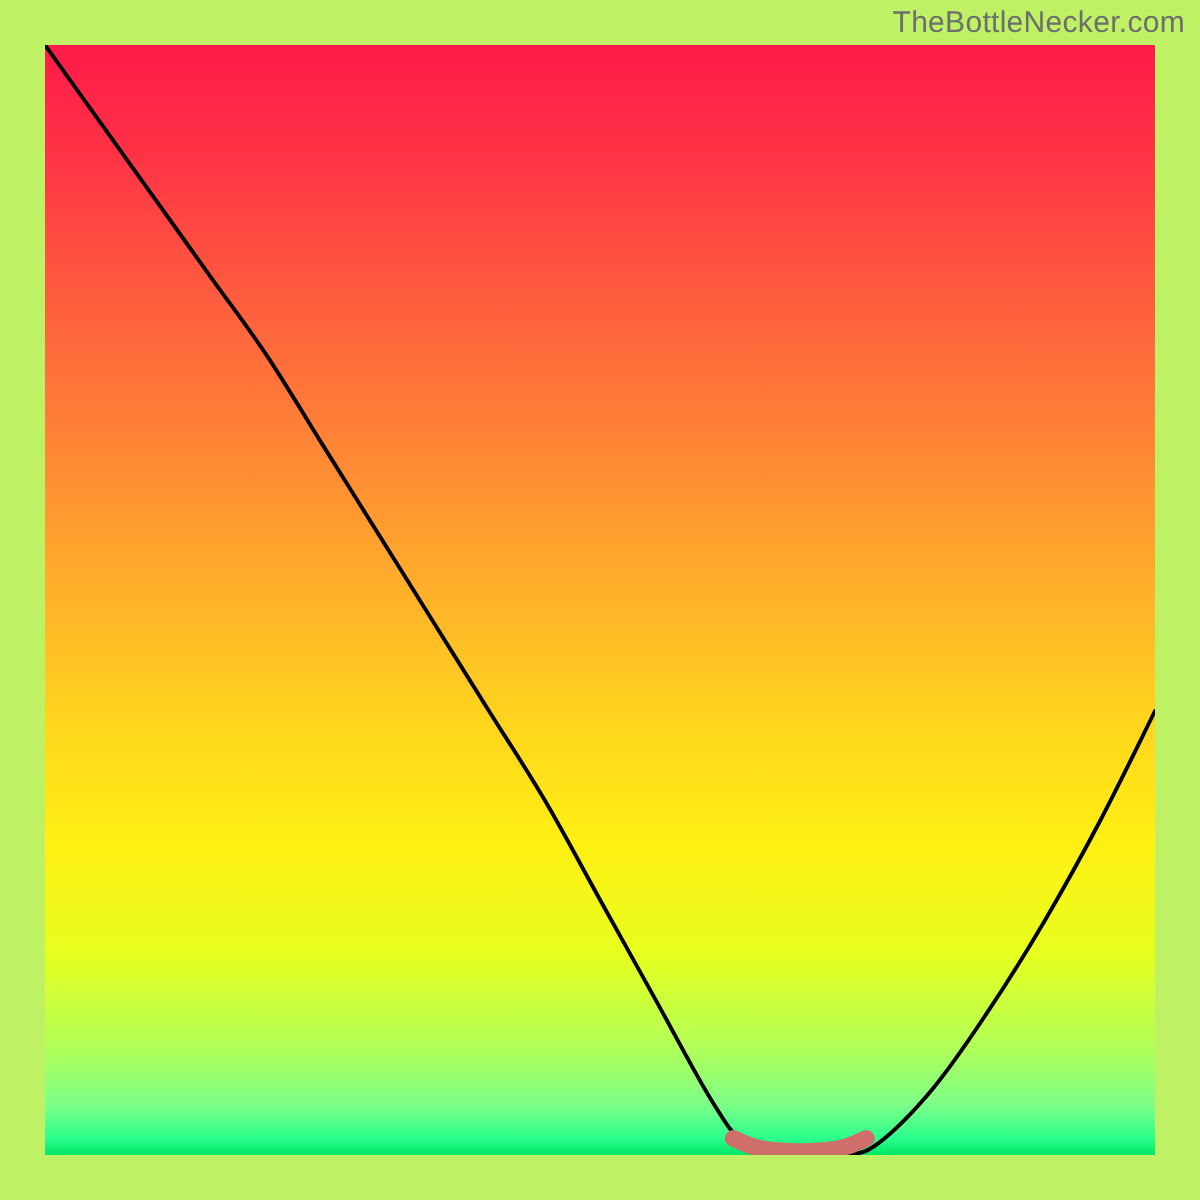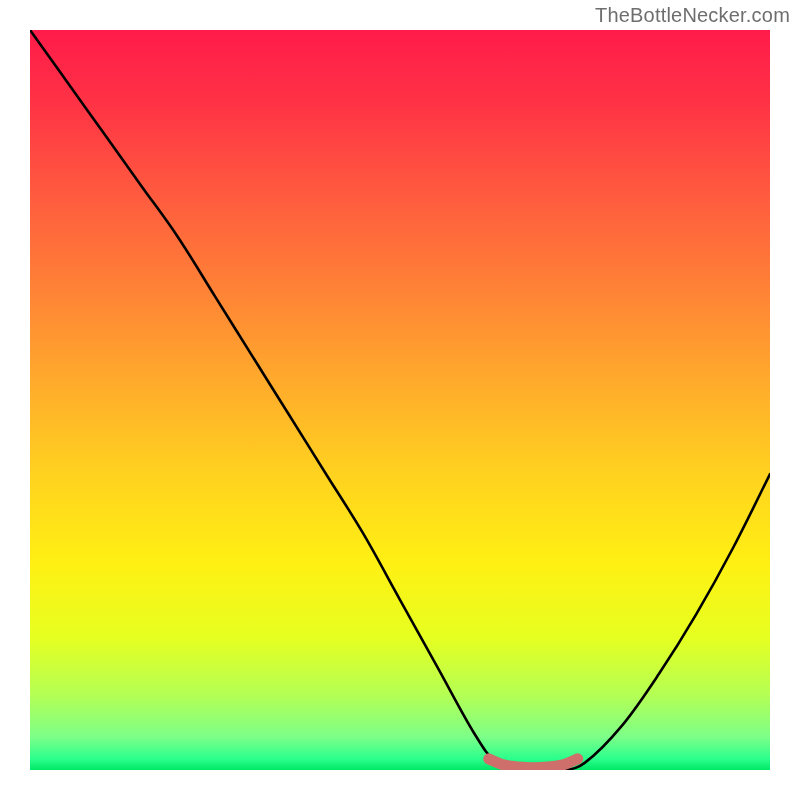--- a/index.html
+++ b/index.html
@@ -9,21 +9,21 @@
     height: 800px;
     background: #000;
     overflow: hidden;
   }
   .frame {
     position: absolute;
     left: 0;
     top: 0;
     width: 800px;
     height: 800px;
-    background: #ffffff;
+    background: #bef264;
   }
   .plot {
     position: absolute;
     left: 30px;
     top: 30px;
     width: 740px;
     height: 740px;
     overflow: hidden;
   }
   .gradient {

